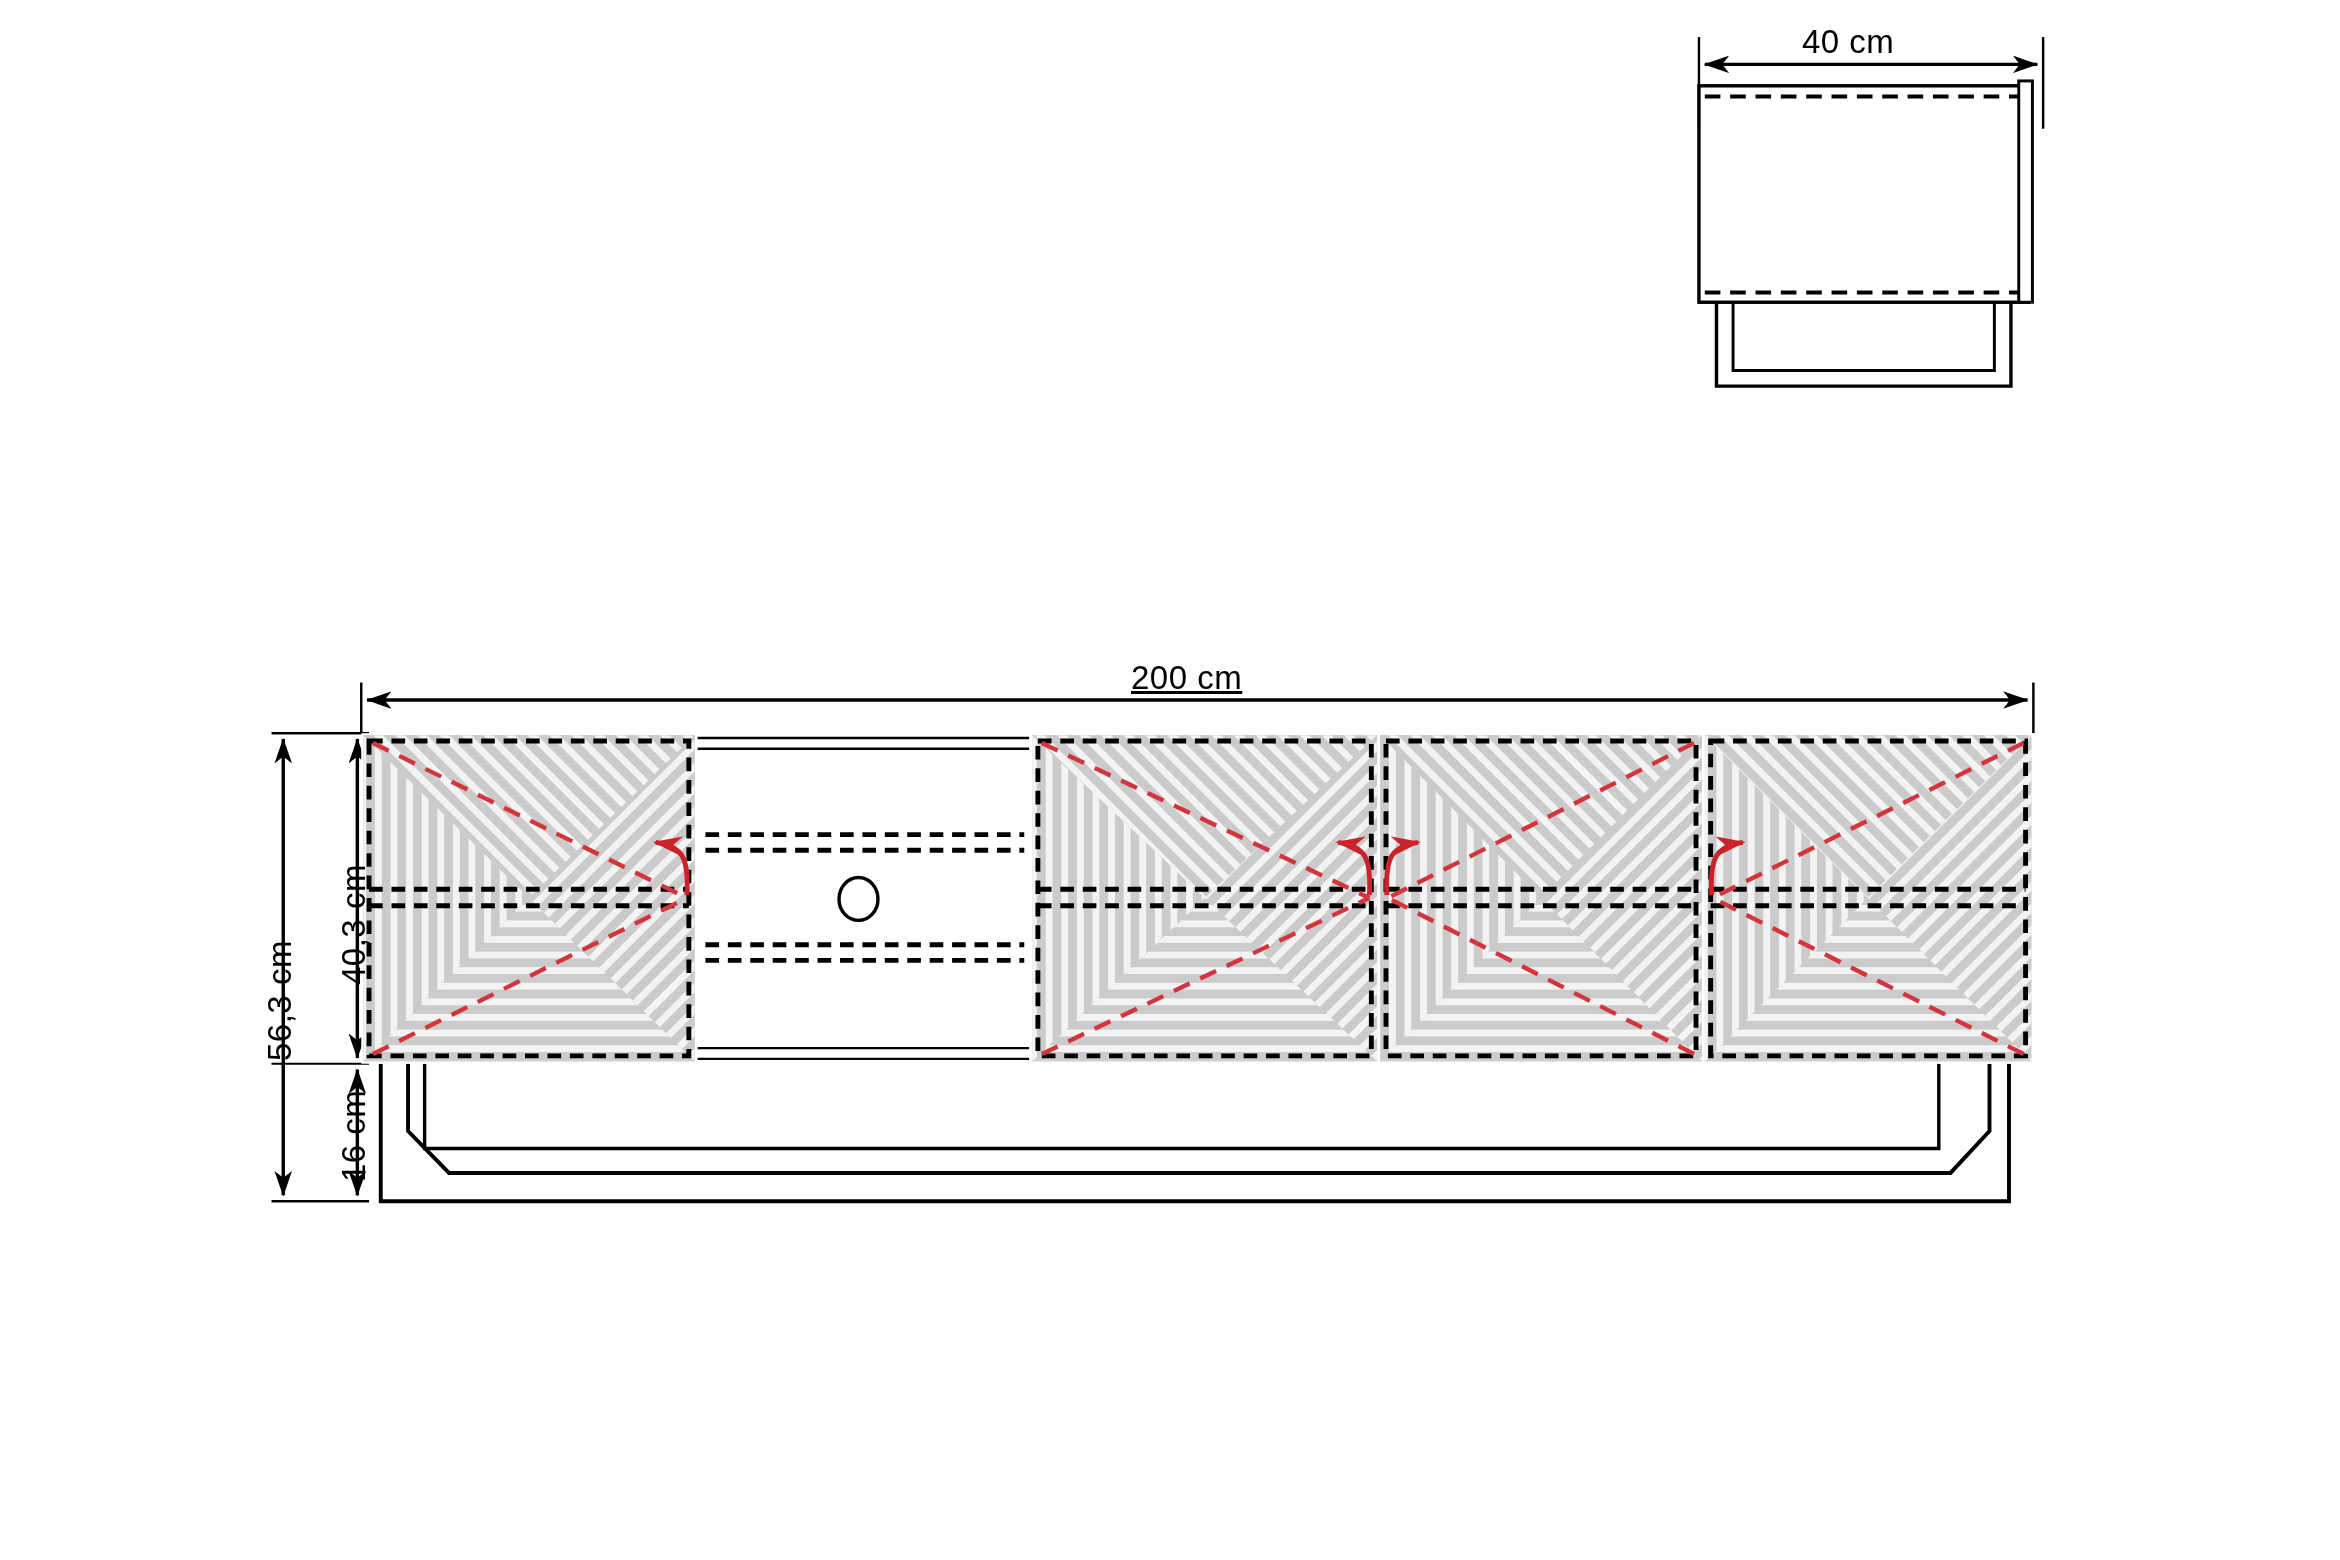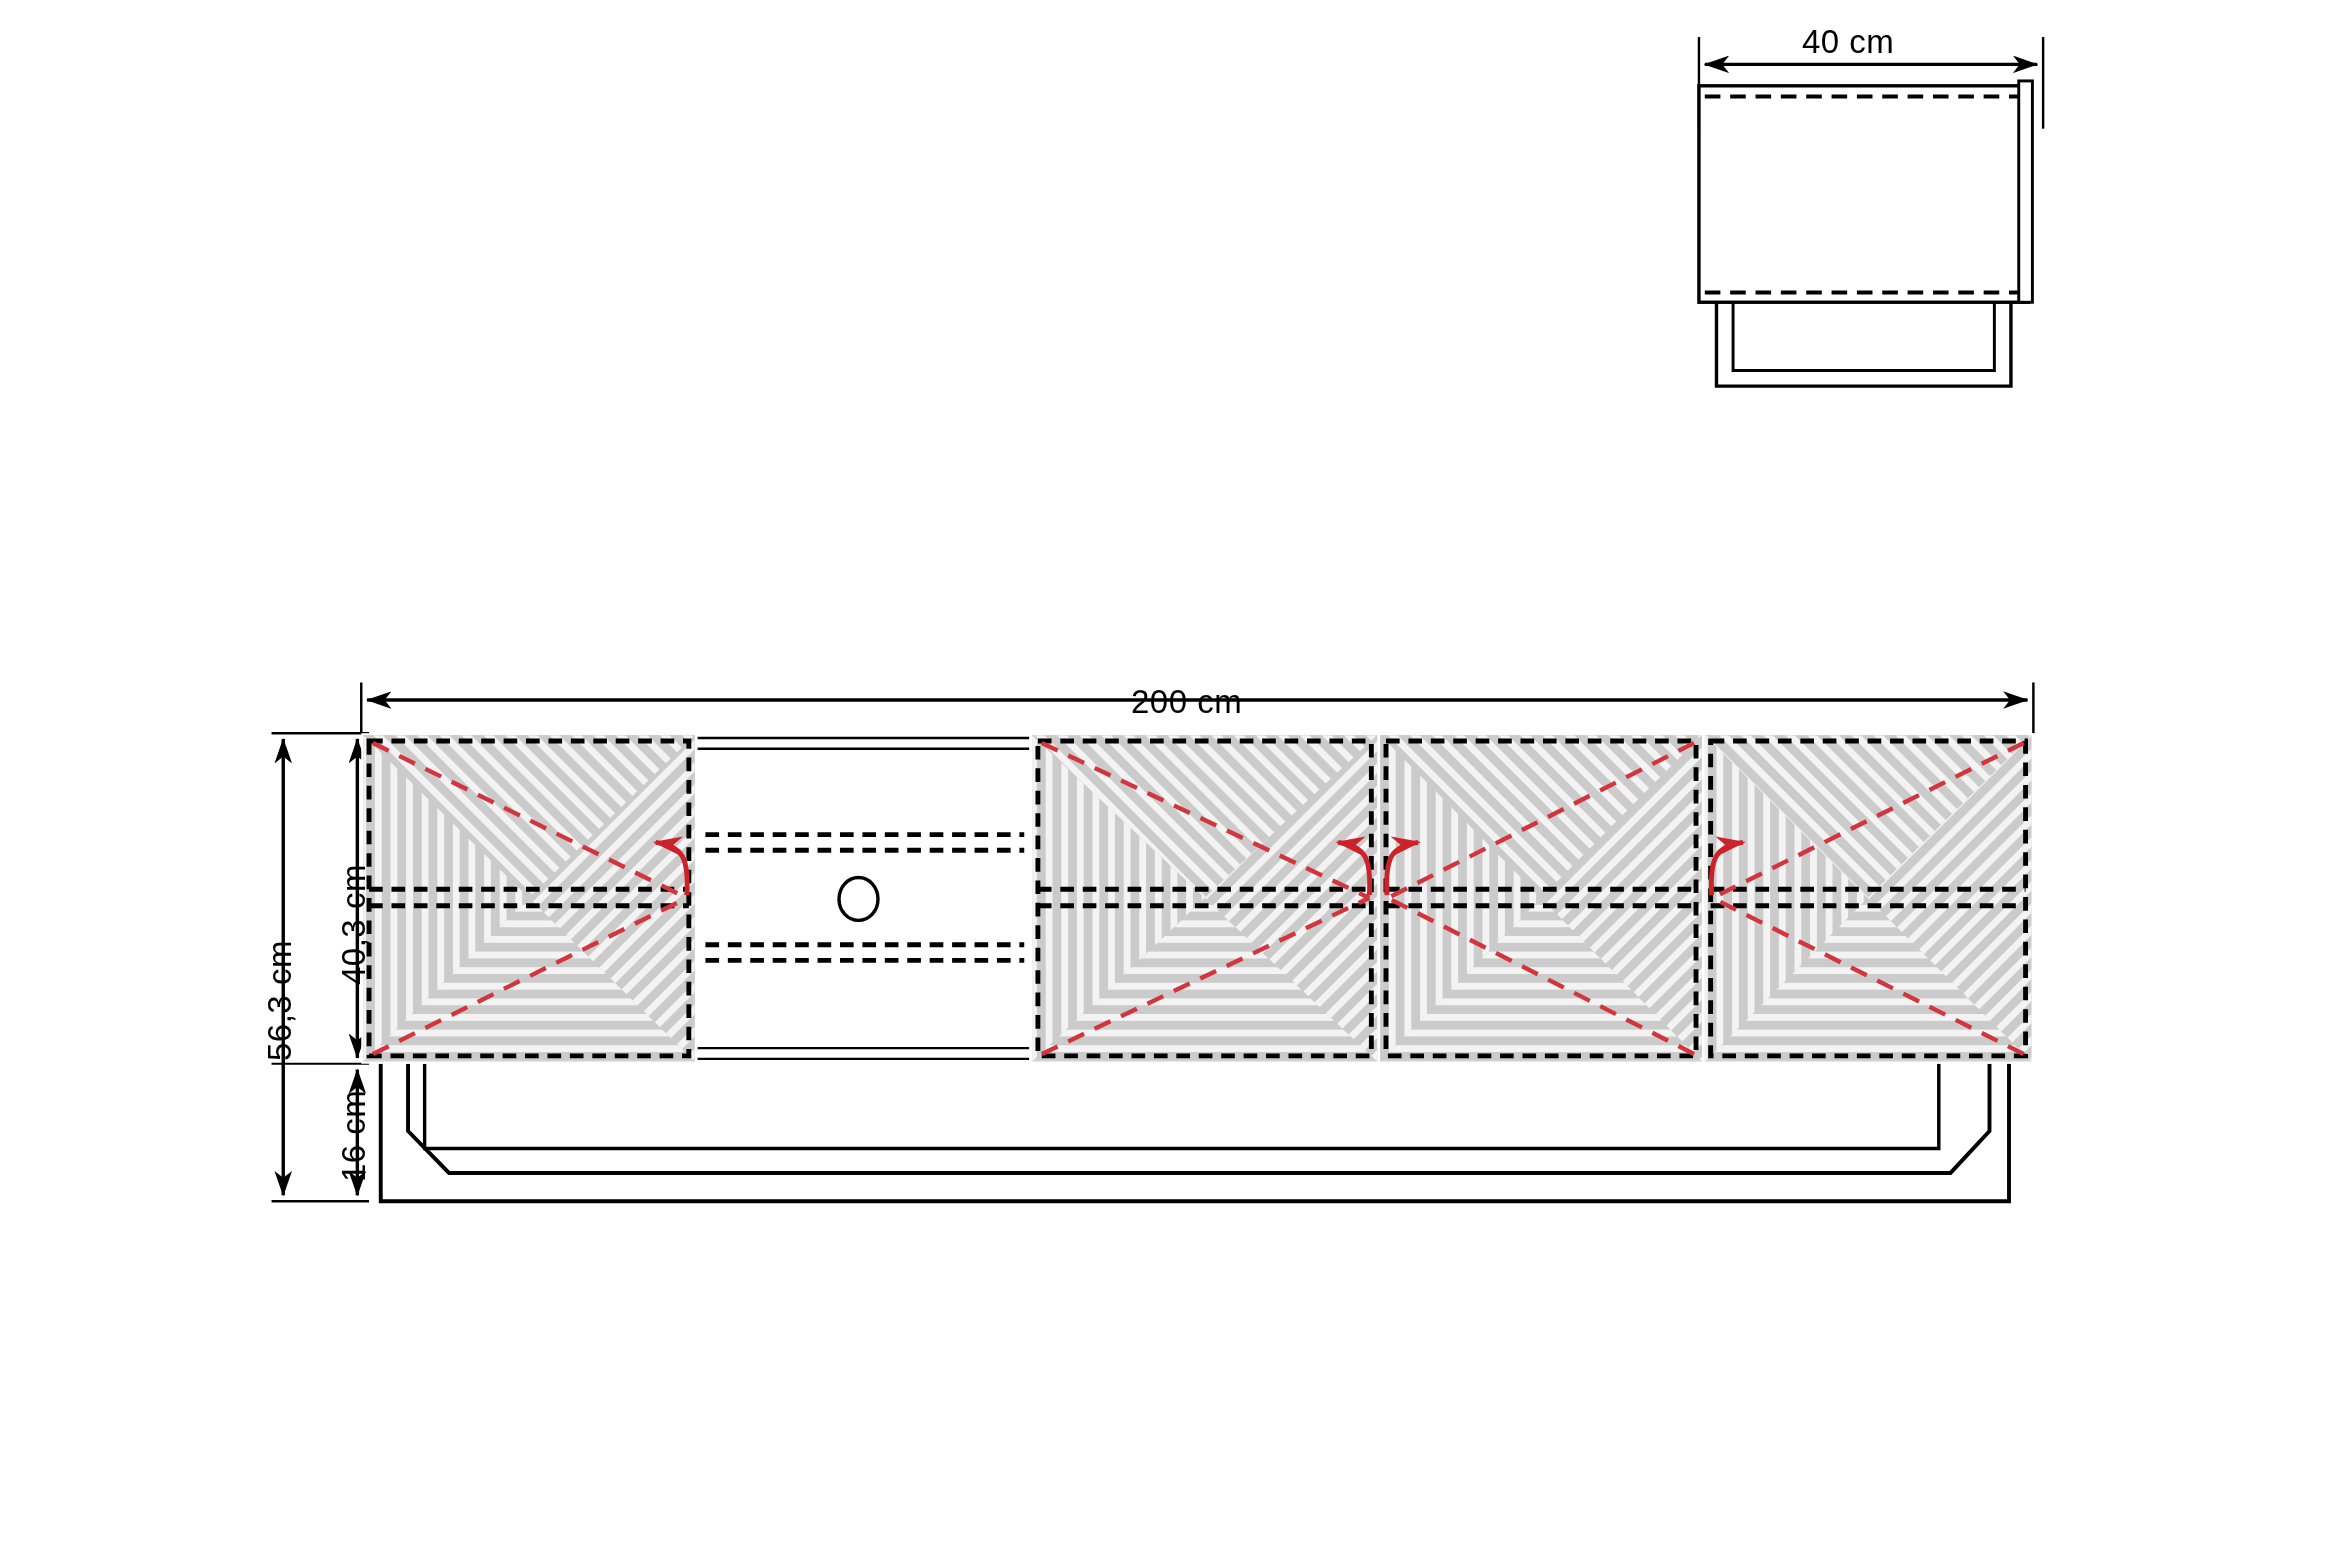--- a/index.html
+++ b/index.html
@@ -213,21 +213,21 @@
         <line x1="2075" y1="762" x2="1756" y2="921" stroke="#d2353c" stroke-width="4.5" stroke-dasharray="18 12"></line>
         <line x1="2075" y1="1081" x2="1756" y2="921" stroke="#d2353c" stroke-width="4.5" stroke-dasharray="18 12"></line>
         <path d="M1755,918 C1753,880 1759,868 1787,864" fill="none" stroke="#cc2229" stroke-width="5" marker-end="url(#swingTip)"></path>
       </g>
 
     </g>
   </svg>
 
   <div class="dim-label" style="left:1802px; top:23.4px;">40 cm</div>
 
-  <div class="dim-label" style="left:1131px; top:683px;">200 cm</div>
+  <div class="dim-label" style="left:1131px; top:659px;text-decoration:underline;">200 cm</div>
 
   <div class="dim-label vert" style="left:261px; top:1061px; transform: rotate(-90deg);">56,3 cm</div>
 
   <div class="dim-label vert" style="left:335px; top:985px; transform: rotate(-90deg);">40,3 cm</div>
 
   <div class="dim-label vert" style="left:335px; top:1182px; transform: rotate(-90deg);">16 cm</div>
 
 </div>
 
 

